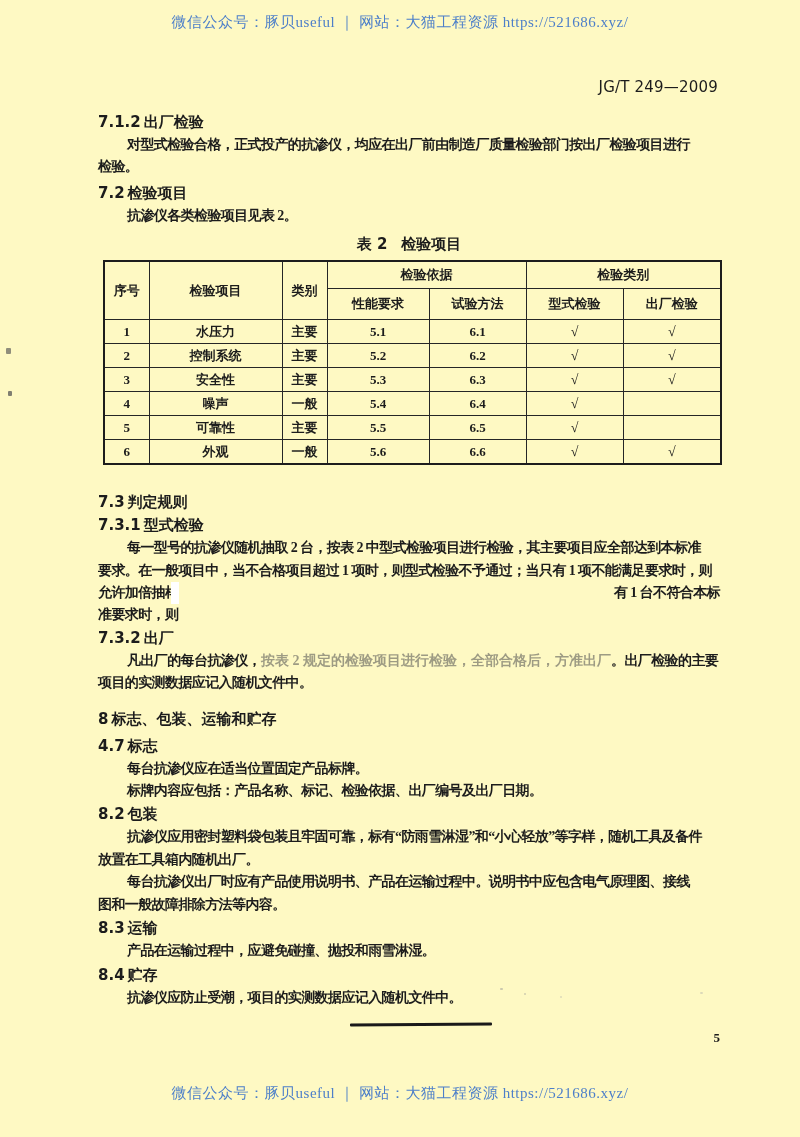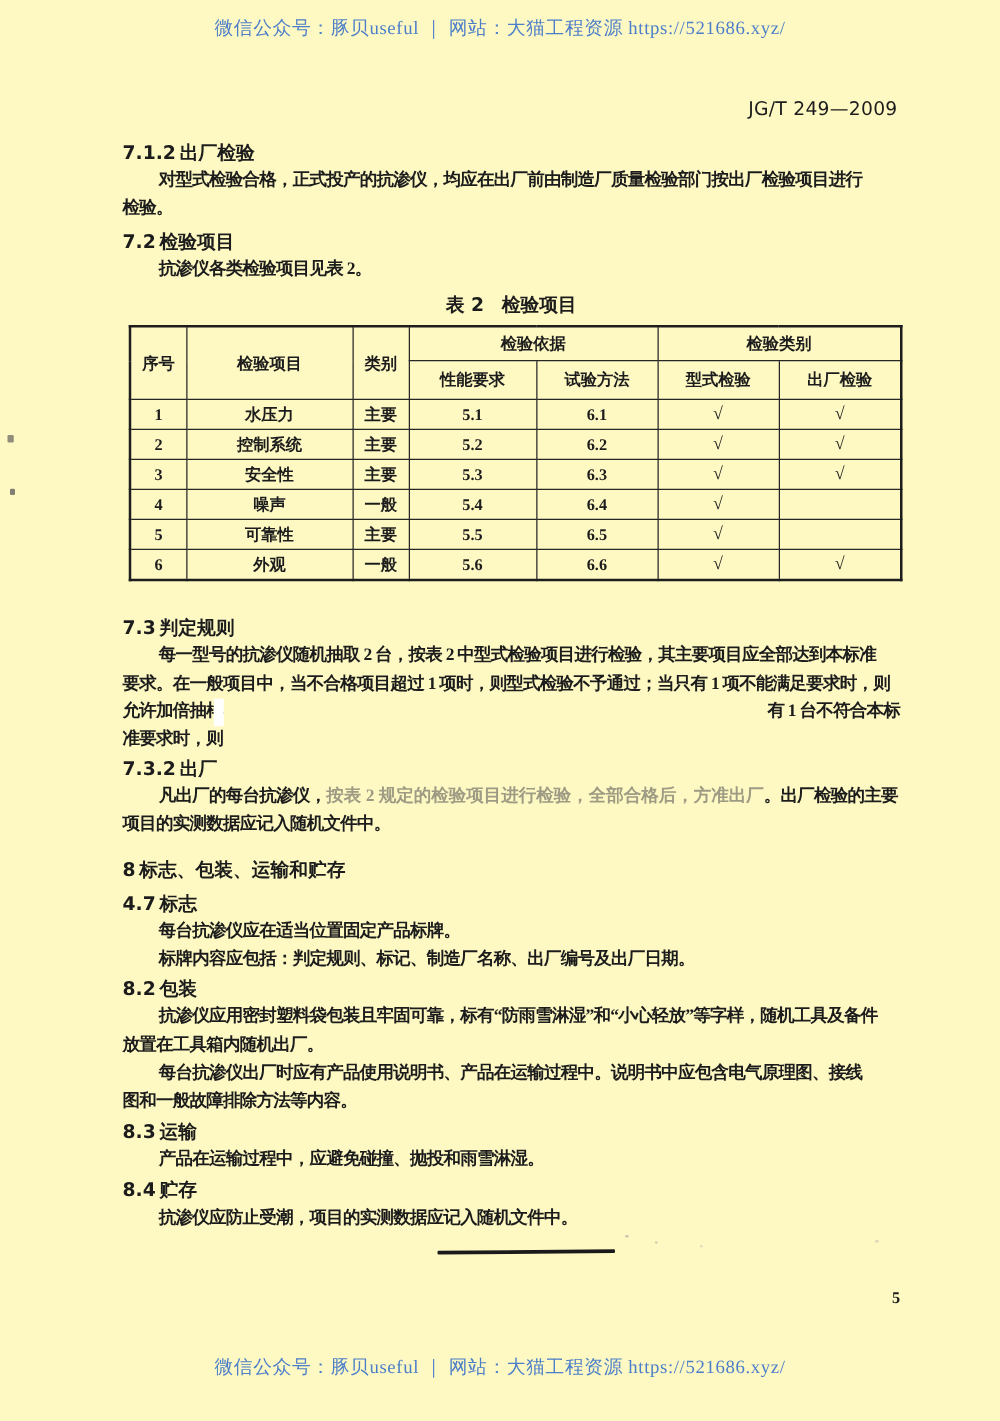--- a/index.html
+++ b/index.html
@@ -175,20 +175,24 @@
           <td class="chk">√</td>
           <td class="chk">√</td>
         </tr>
       </tbody>
     </table>
 
     <div class="hd mt9">
       <span>7.3</span>
       <span>判定规则</span>
     </div>
+    <div class="hd">
+      <span>7.3.1</span>
+      <span>型式检验</span>
+    </div>
     <div class="line ind">每一型号的抗渗仪随机抽取 2 台，按表 2 中型式检验项目进行检验，其主要项目应全部达到本标准</div>
     <div class="line">要求。在一般项目中，当不合格项目超过 1 项时，则型式检验不予通过；当只有 1 项不能满足要求时，则</div>
     <div class="line split">
       <span><span>允许加倍抽</span><span class="half">样</span></span>
       <span>有 1 台不符合本标</span>
     </div>
     <div class="line">准要求时，则</div>
 
     <div class="hd">
       <span>7.3.2</span>
@@ -202,21 +206,21 @@
     <div class="hd mt13 mb4">
       <span>8</span>
       <span>标志、包装、运输和贮存</span>
     </div>
 
     <div class="hd mt4">
       <span>4.7</span>
       <span>标志</span>
     </div>
     <div class="line ind">每台抗渗仪应在适当位置固定产品标牌。</div>
-    <div class="line ind">标牌内容应包括：判定规则、标记、制造厂名称、出厂编号及出厂日期。</div>
+    <div class="line ind">标牌内容应包括：产品名称、标记、检验依据、出厂编号及出厂日期。</div>
 
     <div class="hd mt1">
       <span>8.2</span>
       <span>包装</span>
     </div>
     <div class="line ind">抗渗仪应用密封塑料袋包装且牢固可靠，标有“防雨雪淋湿”和“小心轻放”等字样，随机工具及备件</div>
     <div class="line">放置在工具箱内随机出厂。</div>
     <div class="line ind">每台抗渗仪出厂时应有产品使用说明书、产品在运输过程中。说明书中应包含电气原理图、接线</div>
     <div class="line">图和一般故障排除方法等内容。</div>
 

